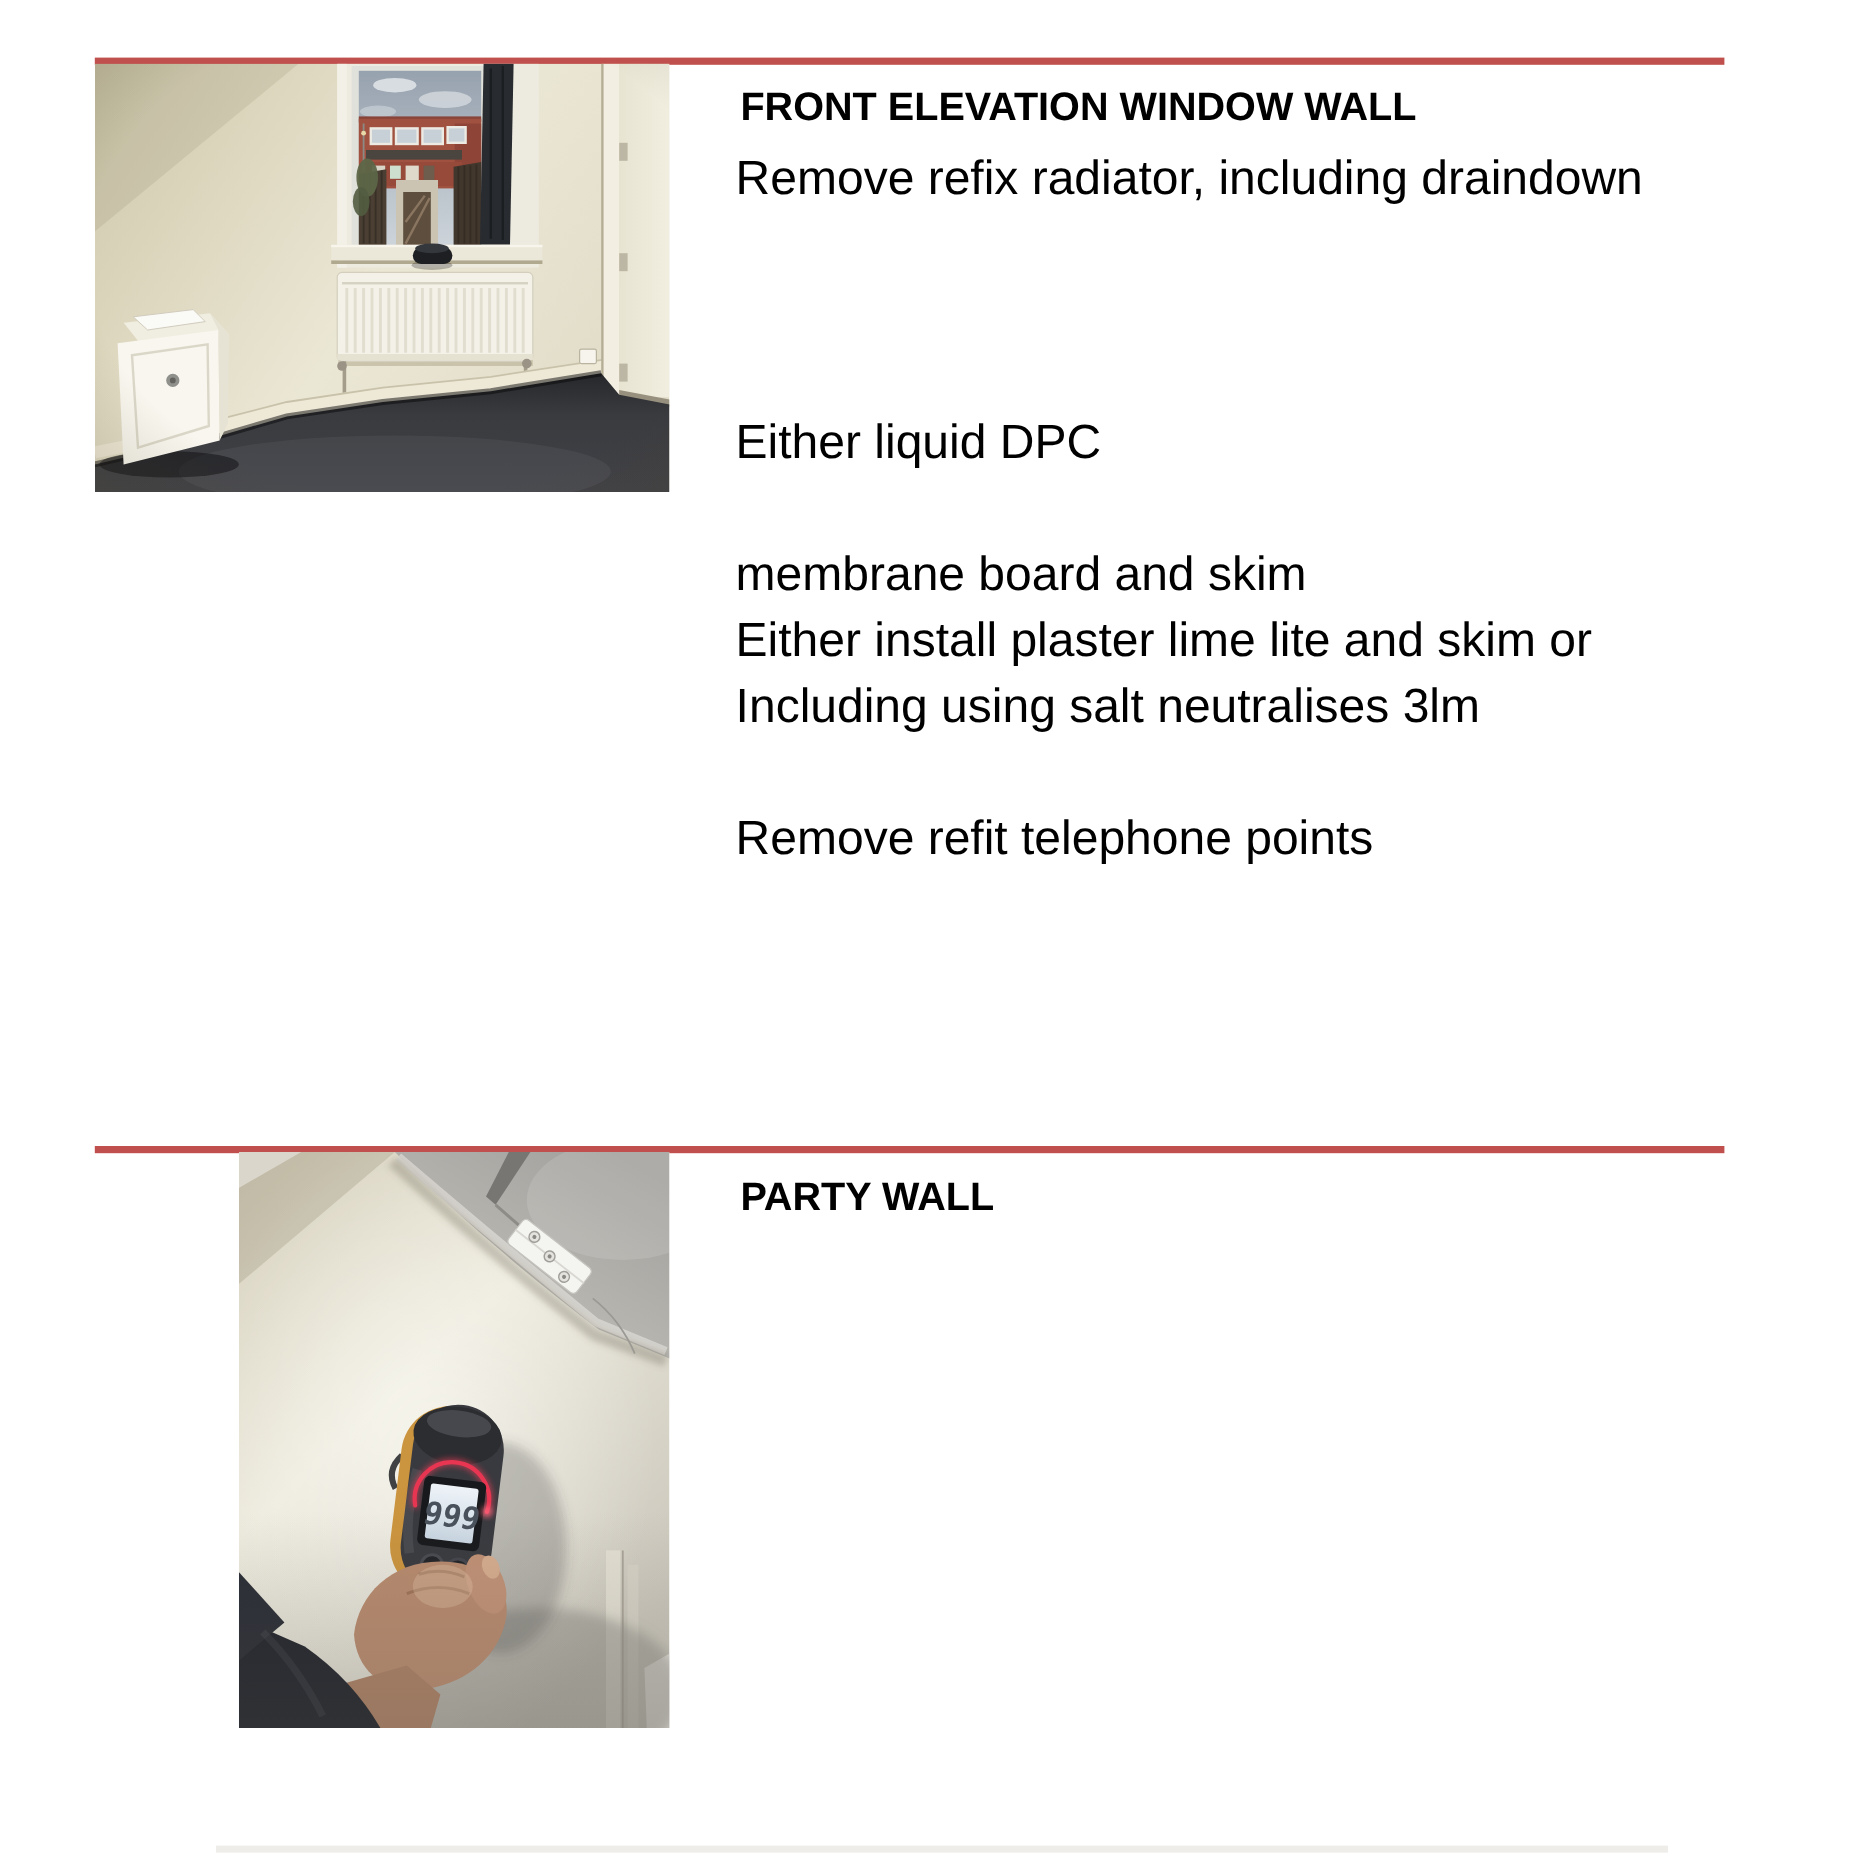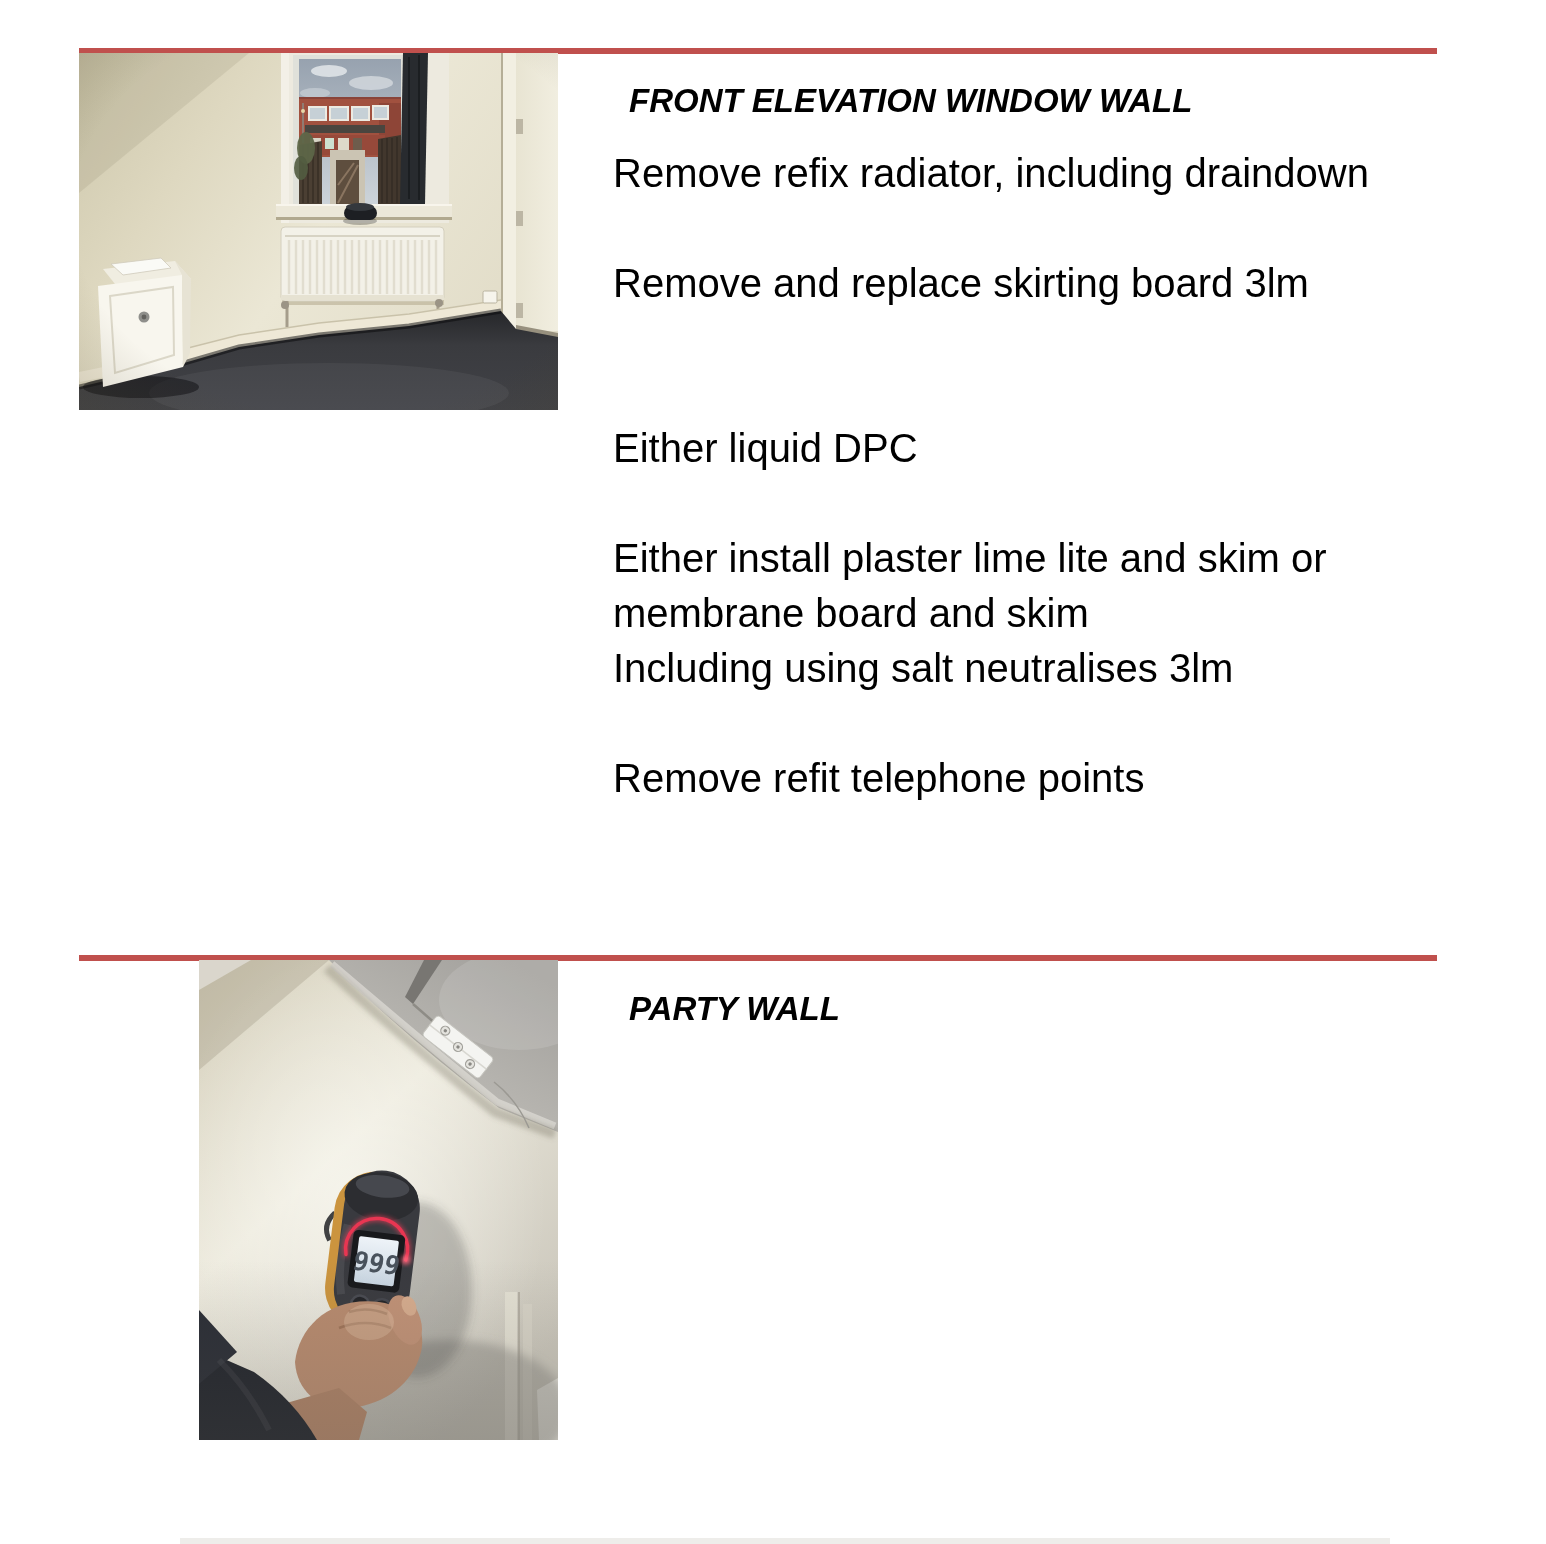--- a/index.html
+++ b/index.html
@@ -5,21 +5,21 @@
   html,body{margin:0;padding:0;background:#ffffff;}
   body{width:1546px;height:1544px;position:relative;font-family:"Liberation Sans",sans-serif;color:#000;overflow:hidden;}
   .rule{position:absolute;left:79px;width:1358px;height:6px;background:var(--accent,#c0504d);}
   .rule-1{top:48px;}
   .rule-2{top:955px;}
   figure.photo{position:absolute;margin:0;padding:0;overflow:hidden;}
   .photo-1{left:79px;top:53px;width:479px;height:357px;}
   .photo-2{left:199px;top:960px;width:359px;height:480px;}
   figure.photo svg{display:block;width:100%;height:100%;}
   .text-col{position:absolute;left:613px;top:56px;}
-  .heading{font-size:33px;font-weight:bold;line-height:58px;height:58px;margin:16px;white-space:nowrap;font-style:italic;}
+  .heading{font-size:33px;font-weight:bold;line-height:58px;height:58px;margin:4px;white-space:nowrap;}
   .line{font-size:40px;line-height:55px;height:55px;white-space:nowrap;}
   .heading-2{position:absolute;left:613px;top:964px;}
   .bottom-strip{position:absolute;left:180px;top:1538px;width:1210px;height:6px;background:#eeedea;}
 </style>
 </head>
 <body>
 
 <div>
 
   <div class="rule rule-1"></div>
@@ -142,27 +142,26 @@
       </g>
 
       <rect x="0" y="0" width="479" height="357" fill="url(#vign1)"></rect>
     </svg>
   </figure>
 
   <div class="text-col">
     <h1 class="heading">FRONT ELEVATION WINDOW WALL</h1>
     <div class="line">Remove refix radiator, including draindown</div>
     <div class="line"></div>
-    <div class="line">Remove and replace skirting board 3lm</div>
     <div class="line"></div>
     <div class="line"></div>
     <div class="line">Either liquid DPC</div>
     <div class="line"></div>
+    <div class="line">membrane board and skim</div>
     <div class="line">Either install plaster lime lite and skim or</div>
-    <div class="line">membrane board and skim</div>
     <div class="line">Including using salt neutralises 3lm</div>
     <div class="line"></div>
     <div class="line">Remove refit telephone points</div>
   </div>
 
   <div class="rule rule-2"></div>
 
   <figure class="photo photo-2">
     <svg viewBox="0 0 359 480" preserveAspectRatio="none">
       <defs>

